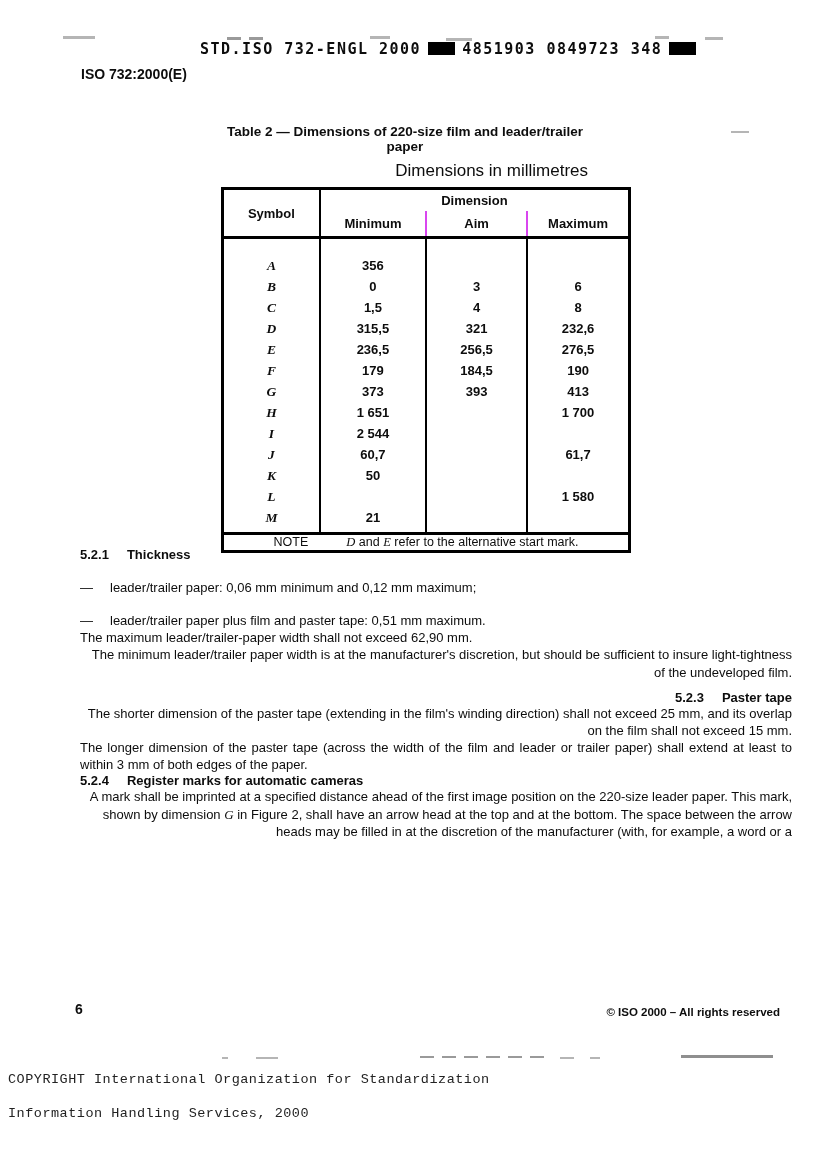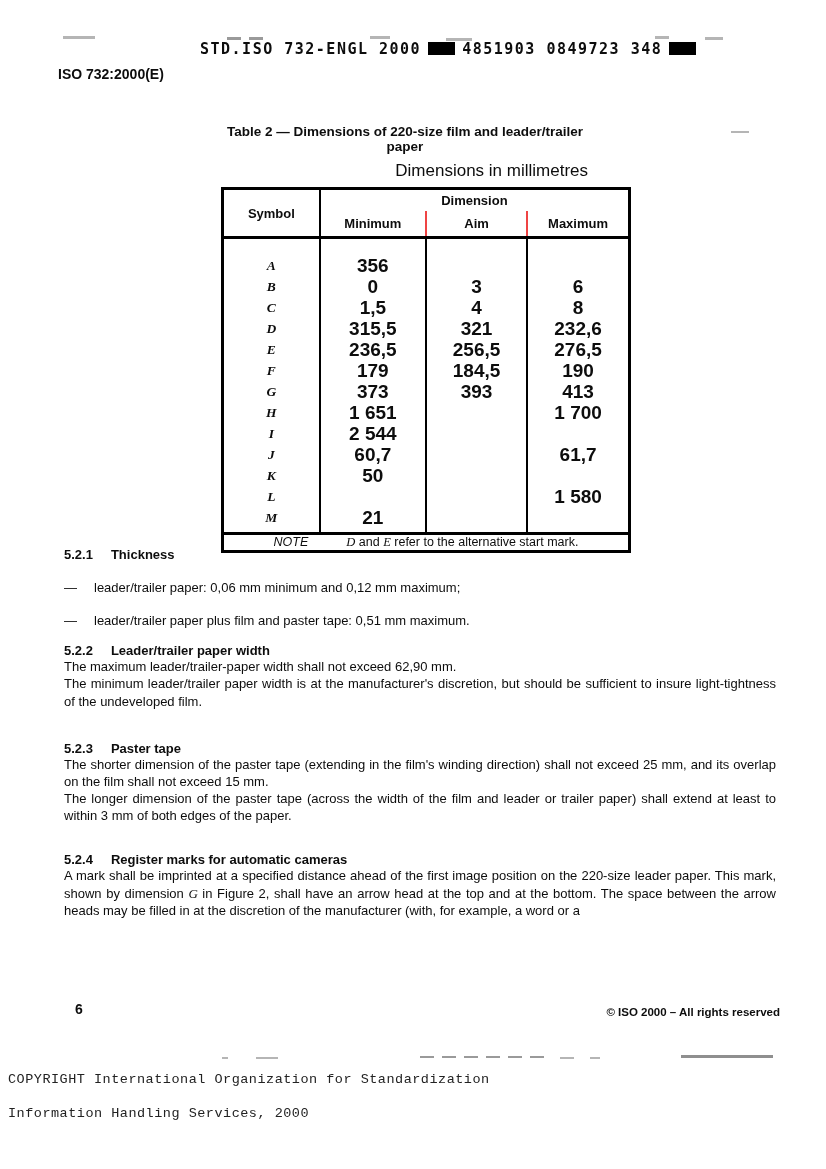--- a/index.html
+++ b/index.html
@@ -15,53 +15,53 @@
     background:repeating-linear-gradient(to right,#9a9a9a 0 14px,transparent 14px 22px);
   }
   
   .scan-header{
     position:absolute;left:200px;top:40px;white-space:nowrap;
     font-family:"DejaVu Sans Mono",monospace;font-weight:700;
     font-size:15px;letter-spacing:1.5px;
   }
   .black-bar{display:inline-block;width:27px;height:13px;background:#000;
     margin:0 7px;vertical-align:-1px;}
-  .doc-id{position:absolute;left:58px;top:66px;font-weight:700;font-size:14px;}
+  .doc-id{position:absolute;left:81px;top:66px;font-weight:700;font-size:14px;}
   
   .table-block{position:absolute;left:221px;top:124px;width:368px;}
   .tbl-title{font-weight:700;font-size:13.5px;text-align:center;}
   .tbl-units{font-size:17px;text-align:right;margin:7px 1px 6px 0;}
   table.dim{border-collapse:collapse;width:410px;border:3px solid #000;}
   table.dim th,table.dim td{padding:0;text-align:center;vertical-align:middle;}
   thead th{font-weight:700;font-size:13px;}
   th.symbol{border-right:2px solid #000;}
   th.dimension{height:21px;}
   th.sub{height:25px;}
-  th.sub + th.sub{border-left:2px solid #ef4444;}
+  th.sub + th.sub{border-left:2px solid #d946ef;}
   thead{border-bottom:3px solid #000;}
-  tbody td{font-size:19px;font-weight:700;line-height:21px;}
+  tbody td{font-size:13px;font-weight:700;line-height:21px;}
   tbody td.c-symbol{
     font-family:"Liberation Serif",serif;font-style:italic;
     font-size:13.5px;border-right:2px solid #000;
   }
   tbody td.c-min,tbody td.c-aim{border-right:2px solid #000;}
   tbody tr:first-child td{padding-top:16px;}
   tbody tr:last-child td{padding-bottom:4px;}
   tbody{border-bottom:3px solid #000;}
   td.note-cell{font-size:12.5px;font-weight:400;text-align:left;padding:5px 8px 6px 8px;}
-  .note-label{display:inline-block;margin-right:38px;font-style:italic;}
+  .note-label{display:inline-block;margin-right:38px;}
   .it-serif{font-family:"Liberation Serif",serif;font-style:italic;}
   
-  .content{position:absolute;left:64px;top:547px;width:712px;font-size:13px;}
+  .content{position:absolute;left:80px;top:547px;width:712px;font-size:13px;}
   .sec-h{font-weight:700;font-size:13px;}
   .sec-h .sec-num{display:inline-block;margin-right:18px;}
   .content p{margin:0;line-height:1.32;}
   .just{text-align:justify;}
   .mt16{margin-top:16px;}.mt17{margin-top:17px;}.mt14{margin-top:14px;}
-  .mt12{margin-top:28px;}.mt13{margin-top:31px;}
+  .mt12{margin-top:0;}.mt13{margin-top:9px;text-align:right;}
   .bullet{display:flex;line-height:1.32;}
   .bullet .dash{width:30px;flex:0 0 30px;}
   
   .page-num{position:absolute;left:75px;top:1001px;font-weight:700;font-size:14px;}
   .rights{position:absolute;right:46px;top:1006px;font-weight:700;font-size:11.5px;}
   .copyright{
     position:absolute;left:8px;top:1072px;
     font-family:"Liberation Mono",monospace;font-size:13.5px;color:#222;
     letter-spacing:0.5px;
   }
@@ -204,23 +204,20 @@
     </div>
     <div class="bullet mt17">
       <span class="dash">—</span>
       <span>leader/trailer paper: 0,06 mm minimum and 0,12 mm maximum;</span>
     </div>
     <div class="bullet mt16">
       <span class="dash">—</span>
       <span>leader/trailer paper plus film and paster tape: 0,51 mm maximum.</span>
     </div>
 
-    <div class="sec-h mt14">
-      <span class="sec-num">5.2.2</span><span>Leader/trailer paper width</span>
-    </div>
     <p class="mt14">The maximum leader/trailer-paper width shall not exceed 62,90 mm.</p>
     <p class="mt13 just">The minimum leader/trailer paper width is at the manufacturer's discretion, but should be sufficient to insure light-tightness of the undeveloped film.</p>
 
     <div class="sec-h mt13">
       <span class="sec-num">5.2.3</span><span>Paster tape</span>
     </div>
     <p class="mt13 just">The shorter dimension of the paster tape (extending in the film's winding direction) shall not exceed 25 mm, and its overlap on the film shall not exceed 15 mm.</p>
     <p class="mt12 just">The longer dimension of the paster tape (across the width of the film and leader or trailer paper) shall extend at least to within 3 mm of both edges of the paper.</p>
 
     <div class="sec-h mt12">

